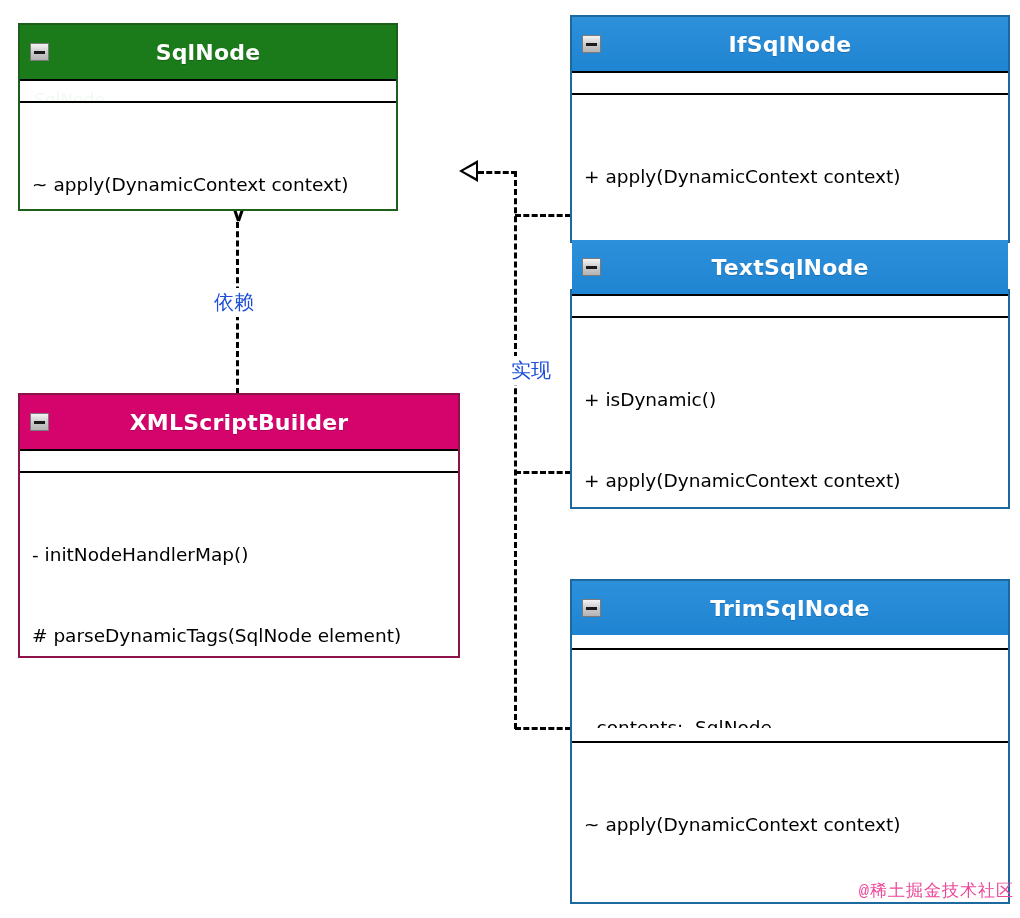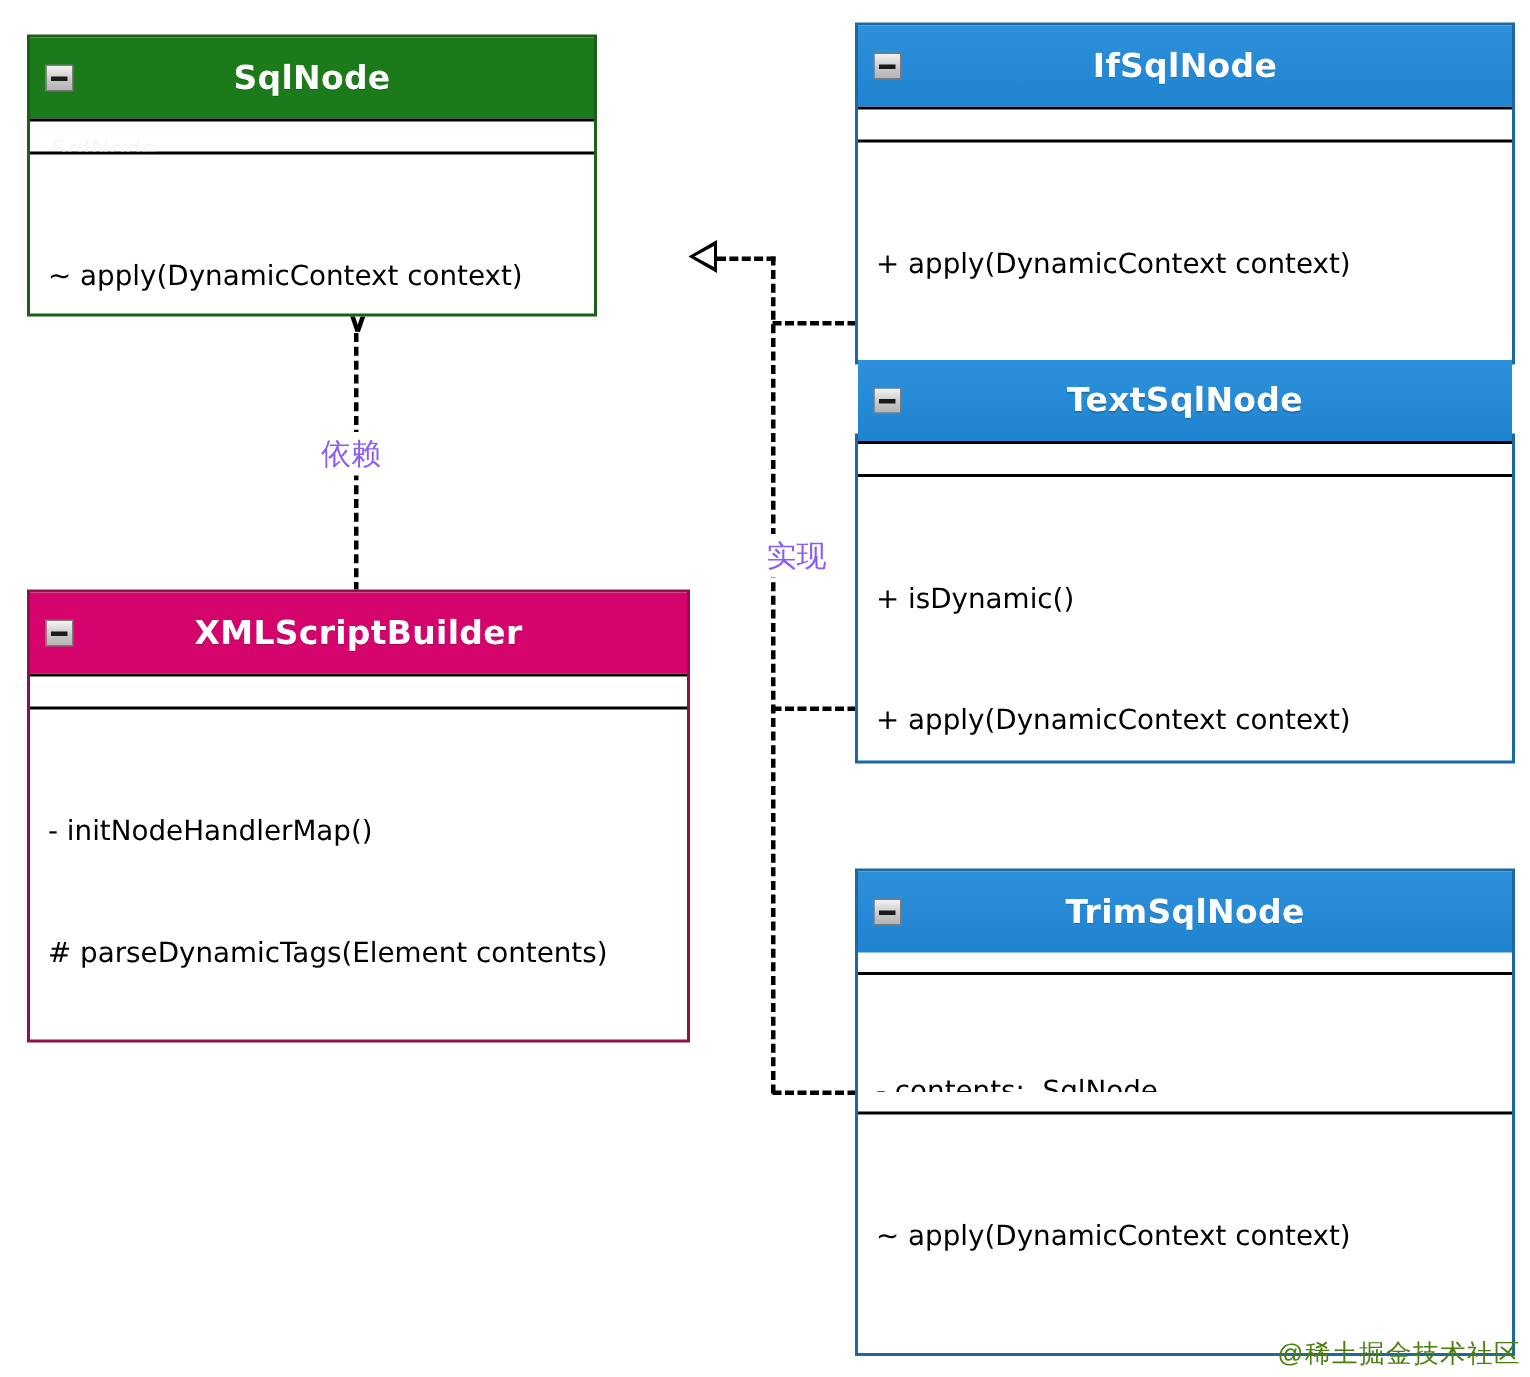--- a/index.html
+++ b/index.html
@@ -154,34 +154,34 @@
     background: #000000;
     transform-origin: bottom center;
   }
   .arrow-up i { transform: rotate(-19deg); }
   .arrow-up b { transform: rotate(19deg); }
 
   .conn-label {
     position: absolute;
     font-family: "DejaVu Sans", sans-serif;
     font-size: 20px;
-    color: #8b5cf6;
+    color: #1d4ed8;
     background: #ffffff;
     padding: 1px 3px;
     white-space: nowrap;
   }
 
   
   .watermark {
     position: absolute;
     right: 6px;
-    bottom: 4px;
-    font-family: Liberation Sans, sans-serif;
+    bottom: 16px;
+    font-family: Liberation Mono, monospace;
     font-size: 17px;
-    color: #4d7c0f;
+    color: #ec4899;
     letter-spacing: 1px;
     user-select: none;
     pointer-events: none;
   }
 </style>
 </head>
 <body>
 
 <div id="canvas">
 
@@ -271,34 +271,34 @@
       
       
       
       
     </div>
     <div class="uml-section ops">
       <span class="uml-row">~ apply(DynamicContext context)</span>
     </div>
   </div>
 
-  <div class="uml-class pink" style="left:18px; top:393px; width:442px; height:302px;">
+  <div class="uml-class pink" style="left:18px; top:393px; width:442px; height:265px;">
     <div class="uml-header pink">
       <span class="minimize-icon">
           <span class="bar"></span>
         </span>
       <span>XMLScriptBuilder</span>
     </div>
     <div class="uml-section attrs">
       
       
       
       
     </div>
     <div class="uml-section ops">
       <span class="uml-row">- initNodeHandlerMap()</span>
-      <span class="uml-row"># parseDynamicTags(Element contents)</span>
+      <span class="uml-row"># parseDynamicTags(SqlNode element)</span>
     </div>
   </div>
 
   <div class="watermark">@稀土掘金技术社区</div>
 
 </div>
 
 </body></html>

